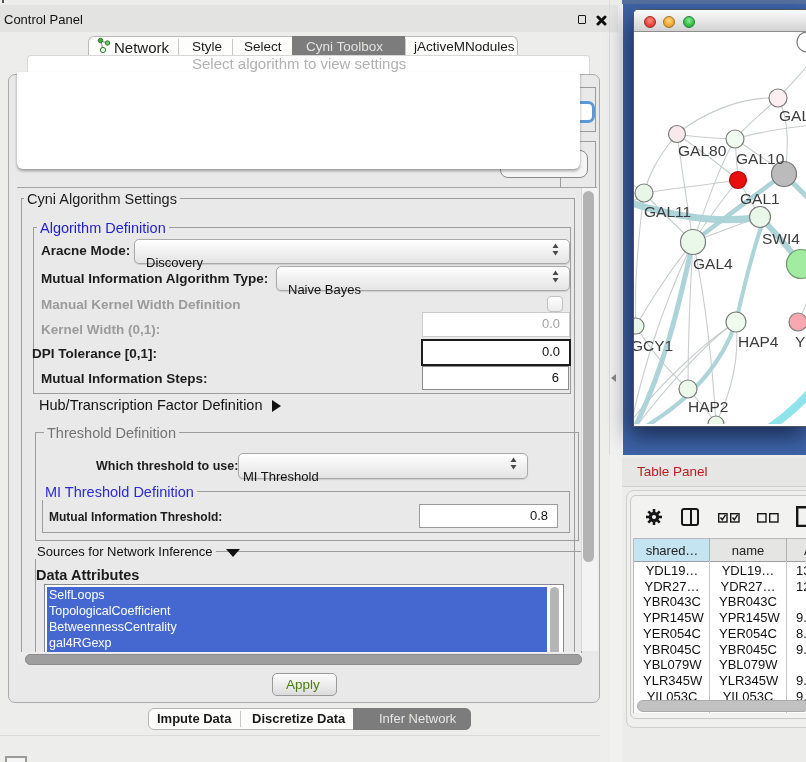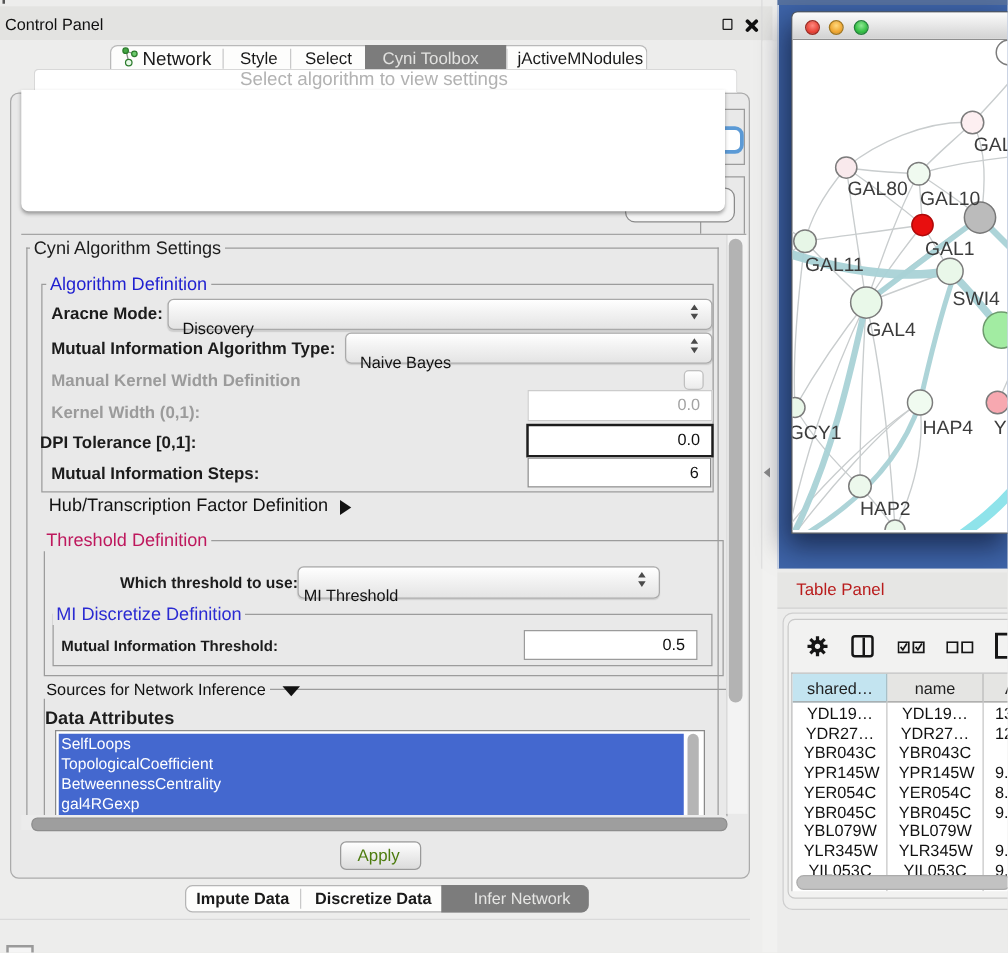--- a/index.html
+++ b/index.html
@@ -101,37 +101,37 @@
 
   <div class="lbl st" style="left:41px;top:371px;">Mutual Information Steps:</div>
   <div class="fld" style="left:422px;top:366px;width:145px;height:22px;border-color:#8b8b8b;">
         <span>6</span>
       </div>
 
   <div class="st" style="left:39px;top:397px;font-size:14.5px;color:#111;">Hub/Transcription Factor Definition</div>
   <div class="st" style="left:272px;top:400px;width:0;height:0;border-left:9px solid #111;border-top:6px solid transparent;border-bottom:6px solid transparent;"></div>
 
   <div class="grp" style="left:35px;top:432px;width:542px;height:107px;"></div>
-  <div class="gtit" style="left:34px;top:425px;color:#be185d;">Threshold Definition</div>
+  <div class="gtit" style="left:44px;top:425px;color:#737373;">Threshold Definition</div>
 
   <div class="lbl st" style="left:96px;top:459px;font-size:12.5px;">Which threshold to use:</div>
   <div class="combo" style="left:238px;top:453px;width:288px;height:24px;">
     <span class="ct" style="left:4px;">MI Threshold</span>
     <svg class="arrows" width="8" height="13" viewBox="0 0 8 13">
           <path d="M4 0.5 L7 5 L1 5 Z" fill="#4a4a4a"></path>
           <path d="M4 12.5 L7 8 L1 8 Z" fill="#4a4a4a"></path>
         </svg>
   </div>
 
   <div class="grp" style="left:42px;top:491px;width:526px;height:40px;"></div>
-  <div class="gtit" style="left:42px;top:484px;color:#2a2ad2;">MI Discretize Definition</div>
+  <div class="gtit" style="left:42px;top:484px;color:#2a2ad2;">MI Threshold Definition</div>
 
   <div class="lbl st" style="left:49px;top:510px;font-size:12px;">Mutual Information Threshold:</div>
   <div class="fld" style="left:419px;top:504px;width:137px;height:22px;border-color:#9b9b9b;">
-        <span>0.5</span>
+        <span>0.8</span>
       </div>
 
   <div class="grp" style="left:35px;top:551px;width:545px;height:101px;border-bottom:0;"></div>
   <div class="gtit" style="left:34px;top:544px;color:#111;font-size:13px;">Sources for Network Inference</div>
   <div class="st" style="left:226px;top:549px;width:0;height:0;border-top:8px solid #111;border-left:7.5px solid transparent;border-right:7.5px solid transparent;"></div>
 
   <div class="lbl st" style="left:36px;top:567px;font-size:14.5px;">Data Attributes</div>
 
   <div class="st" style="left:44px;top:584px;width:518px;height:75px;border:1px solid #8a8a8a;border-bottom:0;background:#fff;overflow:hidden;">
     <div class="st" style="left:2px;top:2px;width:500px;height:75px;background:#4468cf;"></div>

